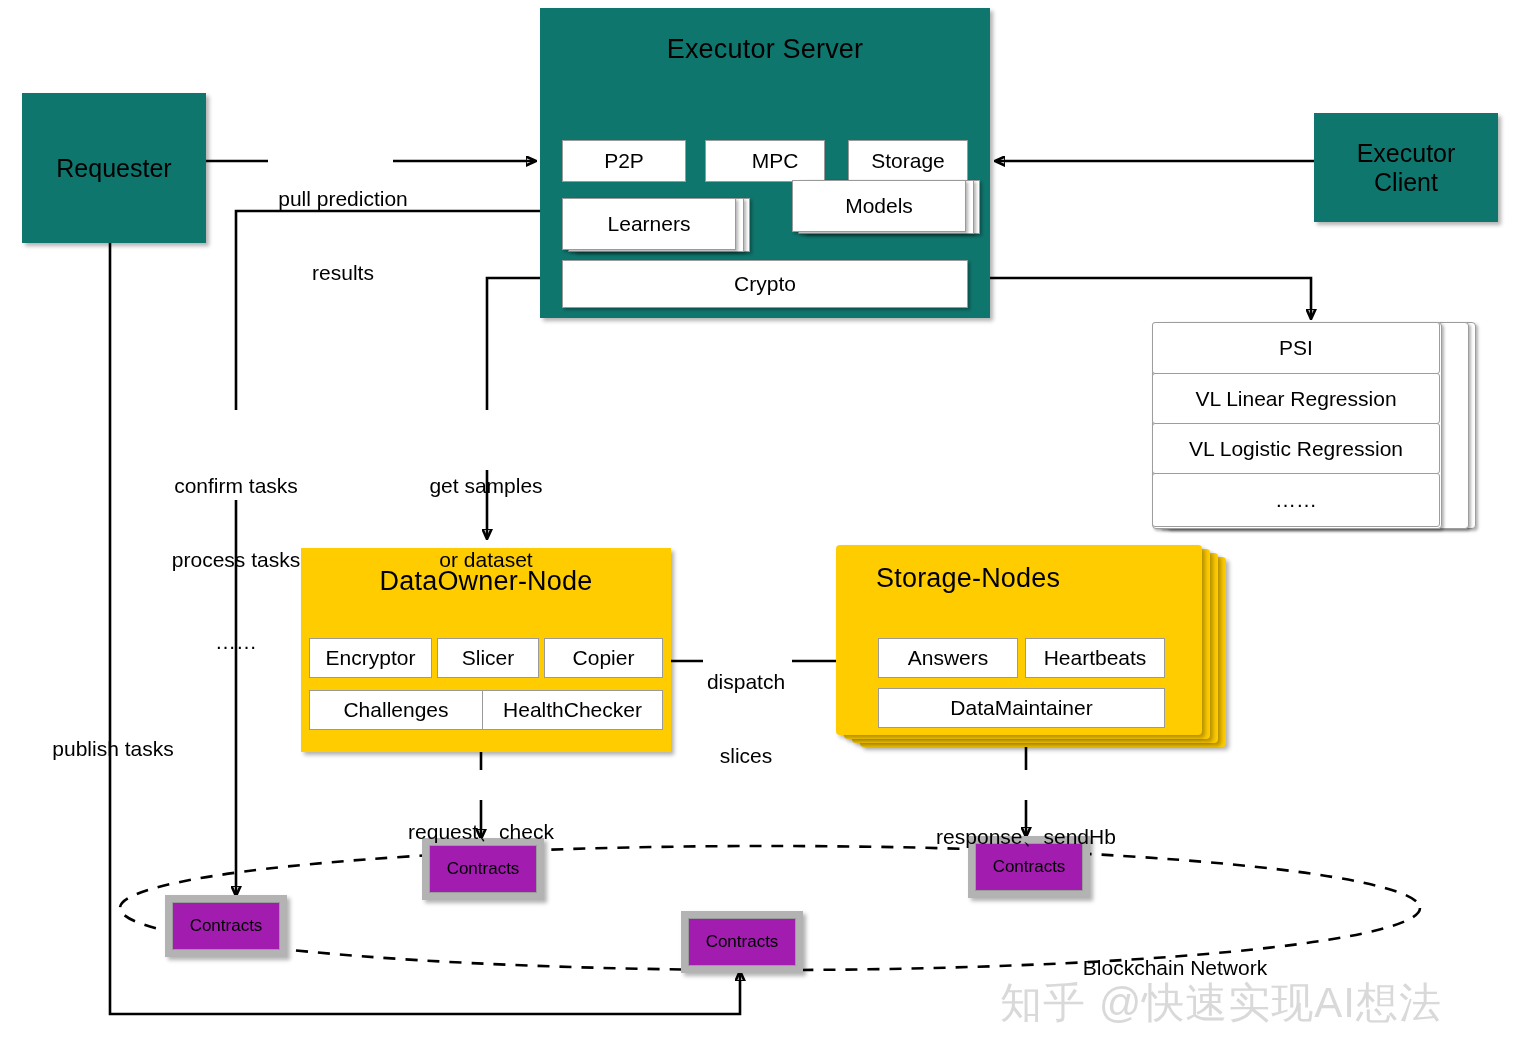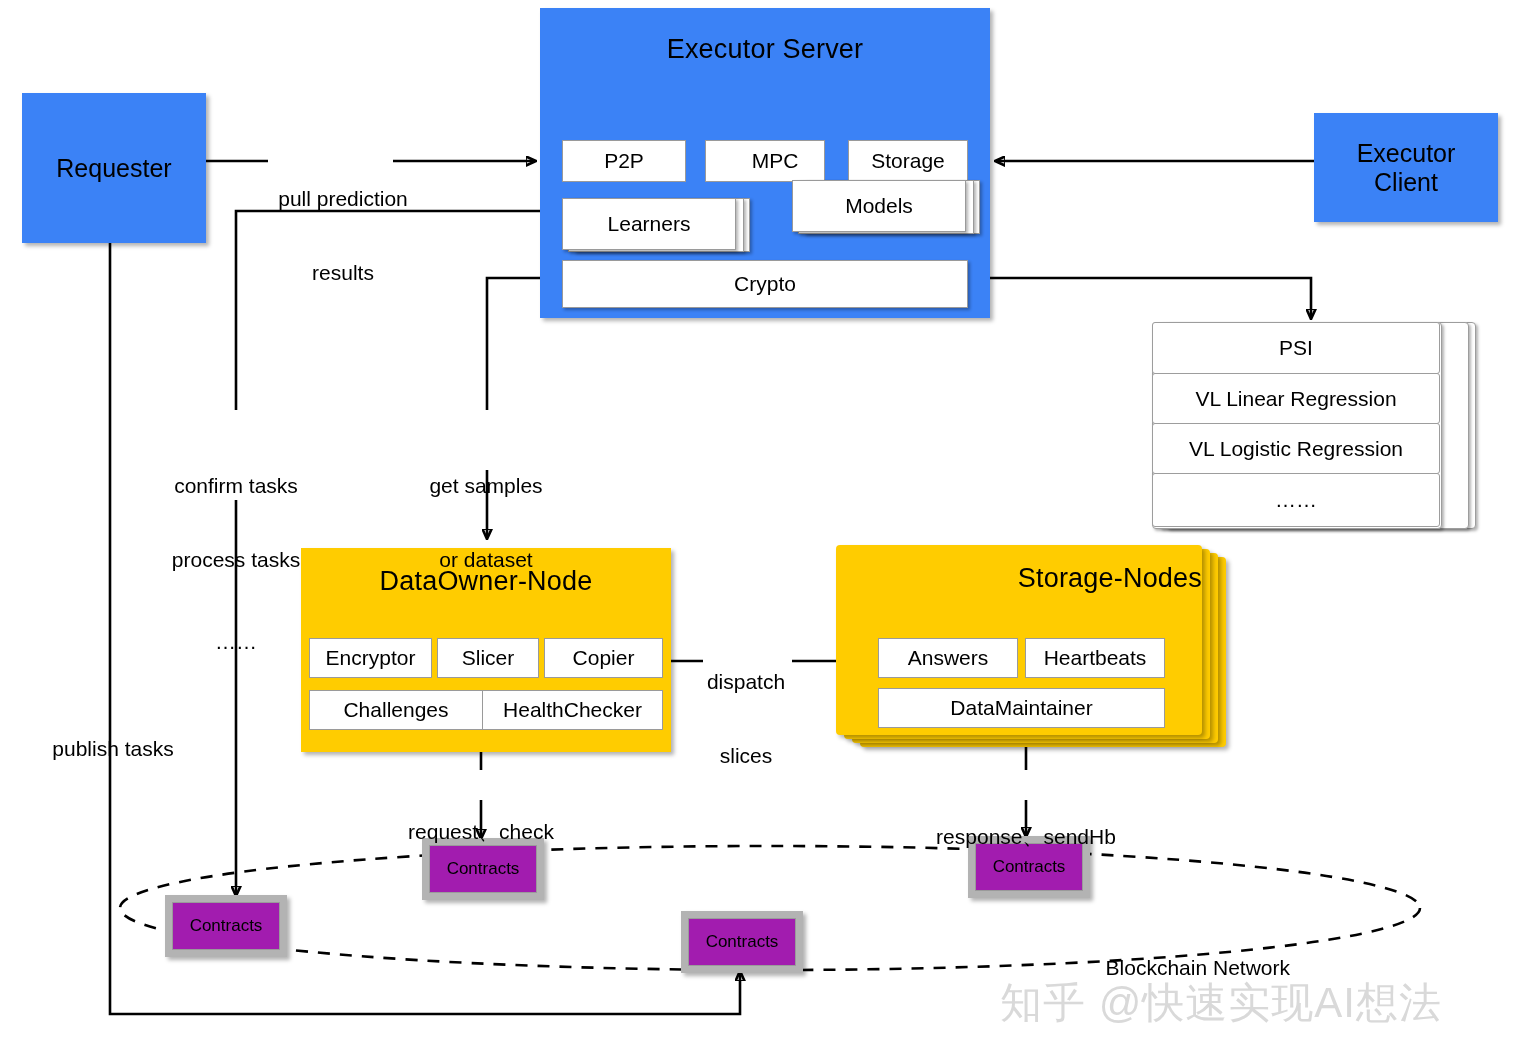--- a/index.html
+++ b/index.html
@@ -1,21 +1,21 @@
 <!DOCTYPE html>
 <html><head>
 <meta charset="utf-8">
 <style>
   html,body{margin:0;padding:0;background:#ffffff;}
   body{width:1520px;height:1059px;font-family:"Liberation Sans",sans-serif;color:#000;}
   #stage{position:relative;width:1520px;height:1059px;overflow:hidden;background:#fff;}
 
   
   .node{position:absolute;box-sizing:border-box;display:flex;align-items:center;justify-content:center;text-align:center;}
-  .blue{background:#3b82f6;box-shadow:3px 3px 4px rgba(0,0,0,.30);}
+  .blue{background:#0f766e;box-shadow:3px 3px 4px rgba(0,0,0,.30);}
   .yellow{background:#ffcc00;box-shadow:3px 3px 4px rgba(0,0,0,.30);}
 
   .title-lg{font-size:27px;letter-spacing:.2px;}
   .title-md{font-size:25px;}
 
   
   .sub{position:absolute;box-sizing:border-box;background:#fff;border:1px solid #9a9a9a;
        display:flex;align-items:center;justify-content:center;font-size:21px;text-align:center;}
   .sub.shadow{box-shadow:2px 2px 3px rgba(0,0,0,.30);}
 
@@ -165,21 +165,21 @@
     <div class="sub" style="left:181px;top:142px;width:181px;height:40px;">
       <span>HealthChecker</span>
     </div>
   </div>
 
   <div style="position:absolute;left:836px;top:545px;width:390px;height:210px;">
     <div style="position:absolute;left:24px;top:12px;width:366px;height:190px;background:#ffcc00;border-radius:4px;box-shadow:3px 3px 4px rgba(0,0,0,.30);"></div>
     <div style="position:absolute;left:16px;top:8px;width:366px;height:190px;background:#ffcc00;border-radius:4px;box-shadow:3px 3px 4px rgba(0,0,0,.30);"></div>
     <div style="position:absolute;left:8px;top:4px;width:366px;height:190px;background:#ffcc00;border-radius:4px;box-shadow:3px 3px 4px rgba(0,0,0,.30);"></div>
     <div class="node yellow" style="left:0;top:0;width:366px;height:190px;display:block;border-radius:4px;">
-      <div style="position:absolute;left:0;top:18px;width:100%;text-align:right;">
+      <div style="position:absolute;left:0;top:18px;width:100%;text-align:left;padding-left:40px;">
         <span class="title-lg">Storage-Nodes</span>
       </div>
       <div class="sub" style="left:42px;top:93px;width:140px;height:40px;">
         <span>Answers</span>
       </div>
       <div class="sub" style="left:189px;top:93px;width:140px;height:40px;">
         <span>Heartbeats</span>
       </div>
       <div class="sub" style="left:42px;top:143px;width:287px;height:40px;">
         <span>DataMaintainer</span>
@@ -229,21 +229,21 @@
   </div>
 
   <div class="lbl" style="left:390px;top:770px;width:182px;">
     <div>request、check</div>
   </div>
 
   <div class="lbl" style="left:925px;top:775px;width:202px;">
     <div>response、sendHb</div>
   </div>
 
-  <div class="lbl" style="left:1060px;top:906px;width:230px;text-align:right;">
+  <div class="lbl" style="left:1060px;top:906px;width:230px;text-align:center;">
     <div>Blockchain Network</div>
   </div>
 
   <div id="watermark" style="left:1000px;top:975px;">
     <span>知乎 @快速实现AI想法</span>
   </div>
 
 </div>
 
 </body></html>

